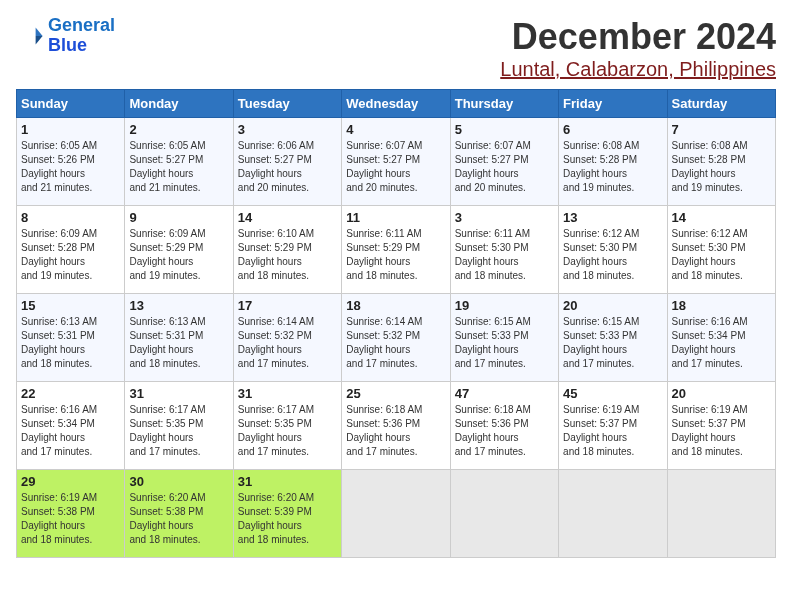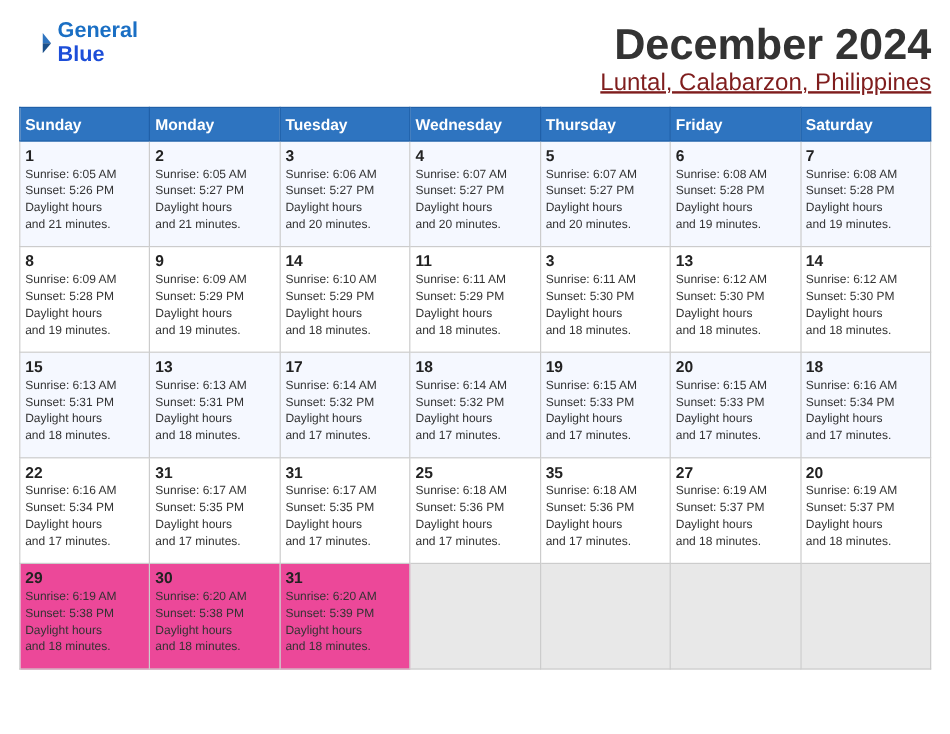--- a/index.html
+++ b/index.html
@@ -67,21 +67,21 @@
       vertical-align: top;
       padding: 4px;
       width: calc(100% / 7);
       height: 88px;
       background: #fff;
     }
     tbody tr:nth-child(odd) td {
       background: #f5f8ff;
     }
     tbody tr:last-child td {
-      background: #ec4899;
+      background: #bef264;
     }
     .day-num {
       font-size: 13px;
       font-weight: bold;
       color: #222;
       display: block;
       margin-bottom: 2px;
     }
     .day-info {
       font-size: 10px;
@@ -351,30 +351,30 @@
         <td>
         <span class="day-num">25</span>
         <div class="day-info">
           Sunrise: 6:18 AM<br>
           Sunset: 5:36 PM<br>
           Daylight hours<br>
           and 17 minutes.
         </div>
       </td>
         <td>
-        <span class="day-num">35</span>
+        <span class="day-num">47</span>
         <div class="day-info">
           Sunrise: 6:18 AM<br>
           Sunset: 5:36 PM<br>
           Daylight hours<br>
           and 17 minutes.
         </div>
       </td>
         <td>
-        <span class="day-num">27</span>
+        <span class="day-num">45</span>
         <div class="day-info">
           Sunrise: 6:19 AM<br>
           Sunset: 5:37 PM<br>
           Daylight hours<br>
           and 18 minutes.
         </div>
       </td>
         <td>
         <span class="day-num">20</span>
         <div class="day-info">

